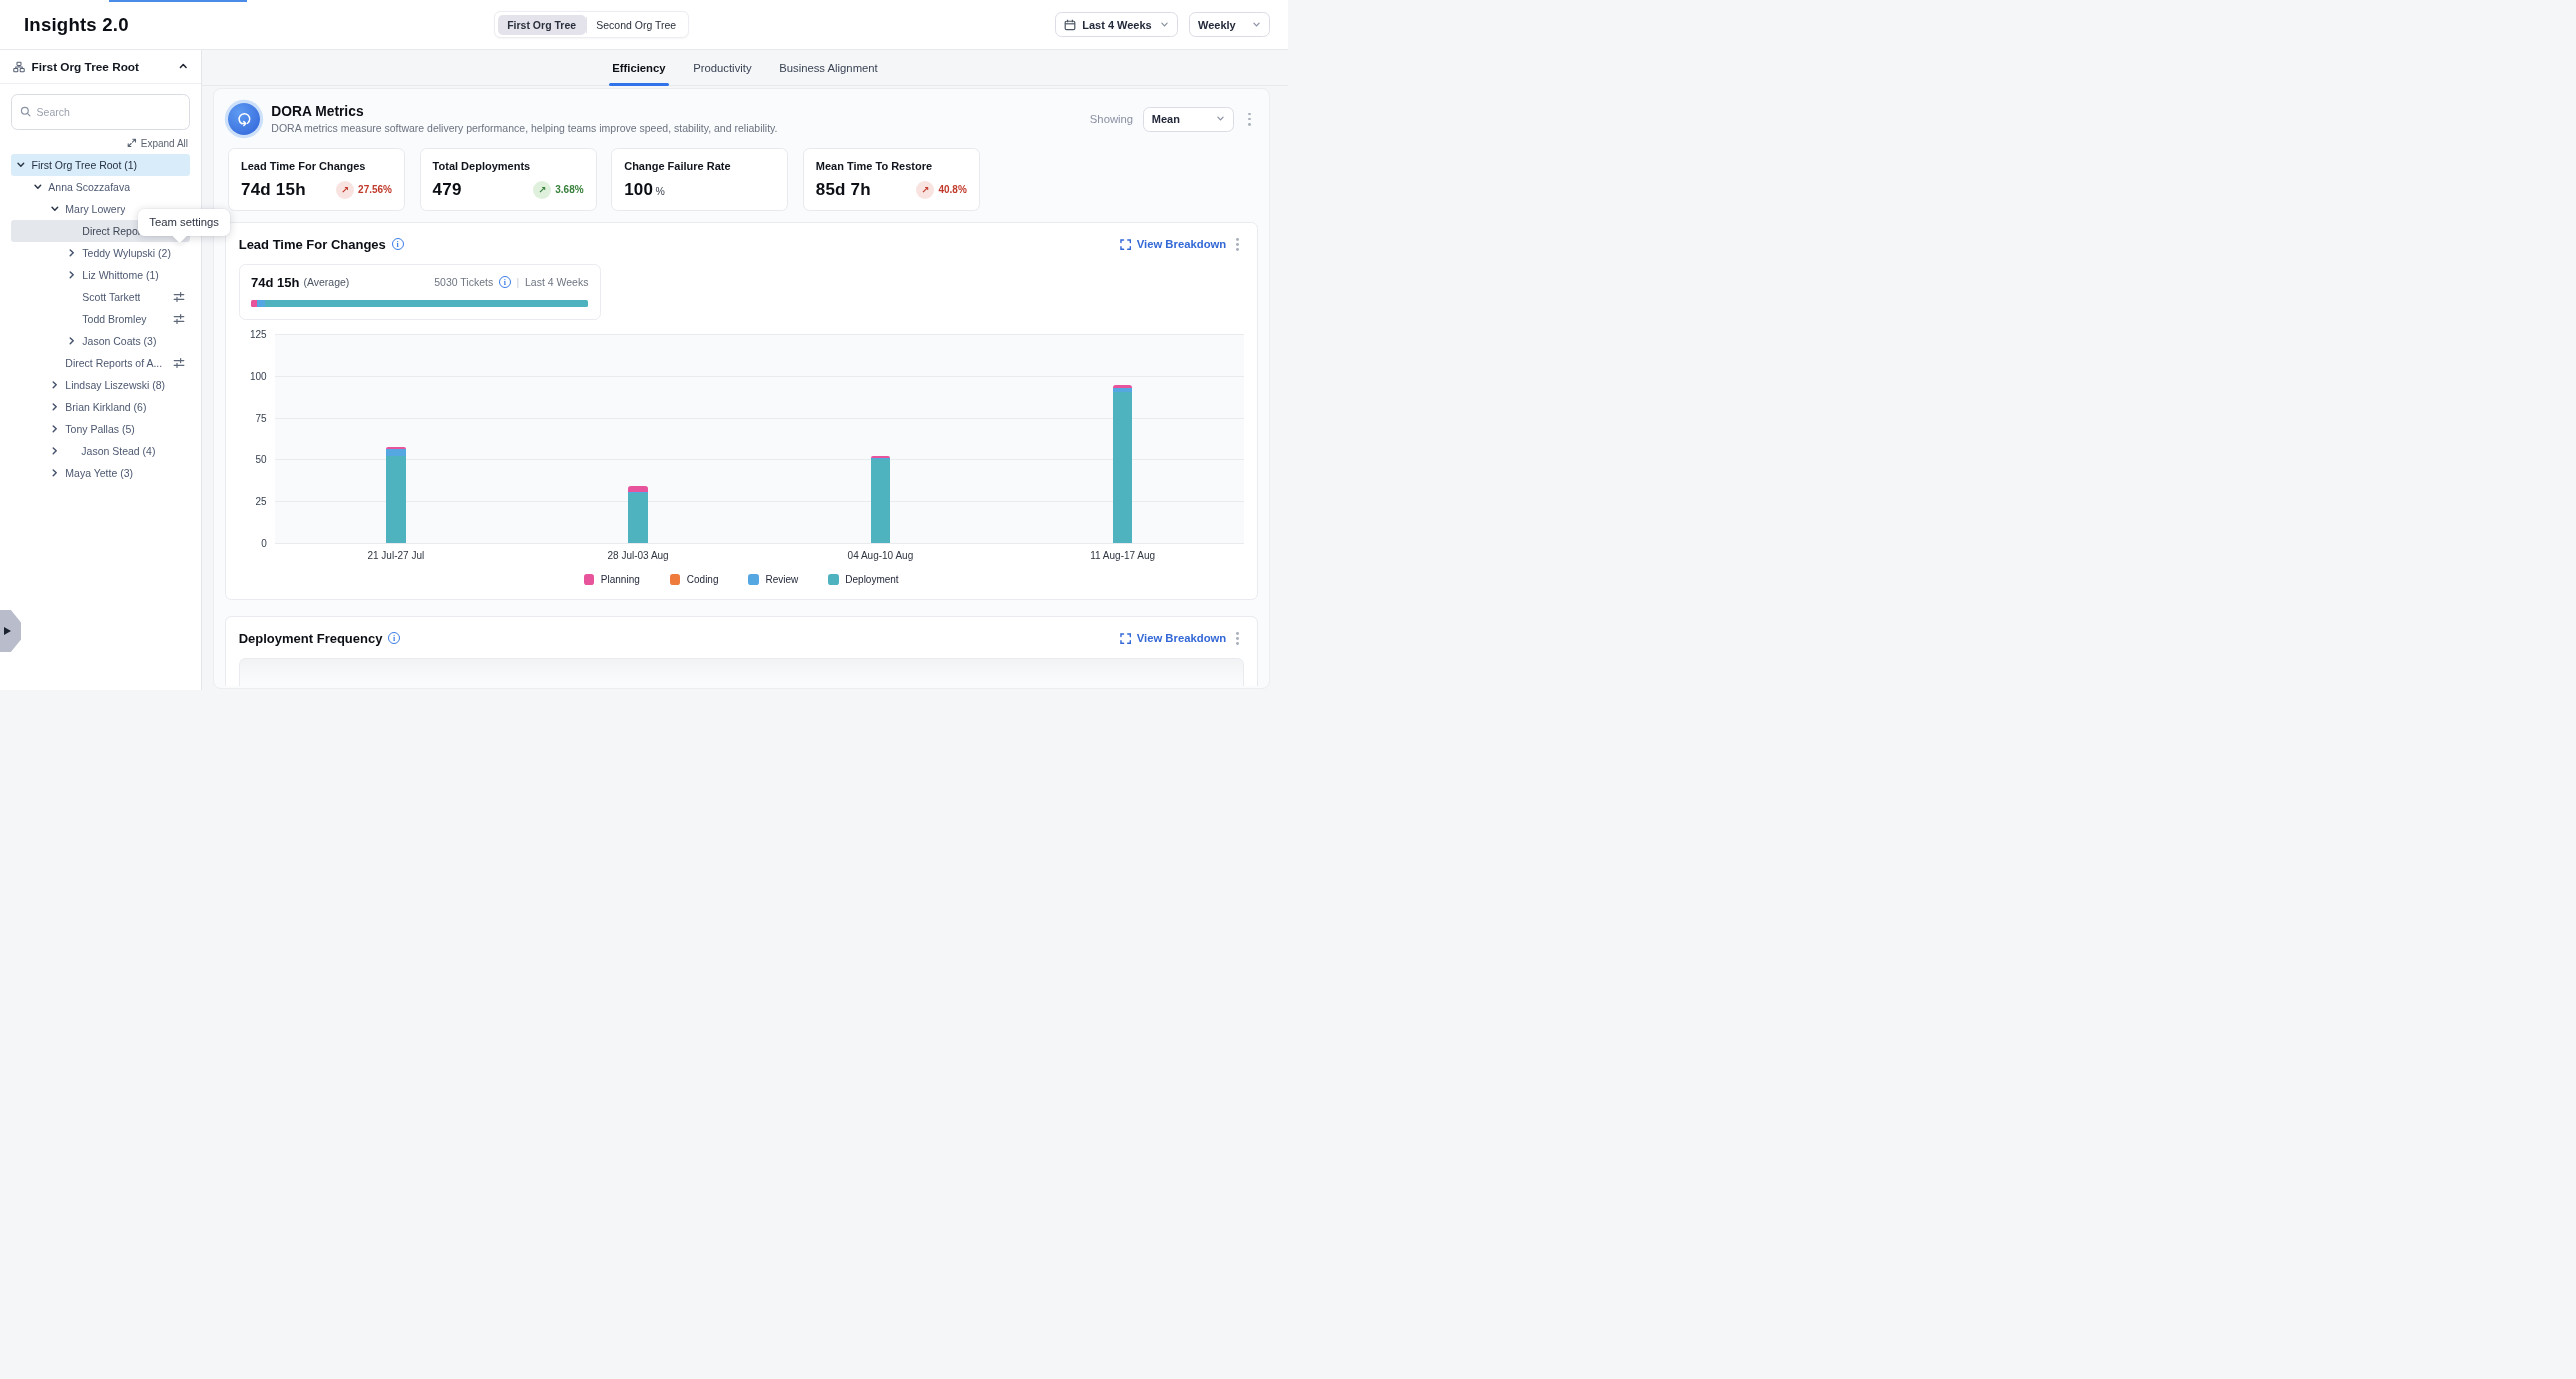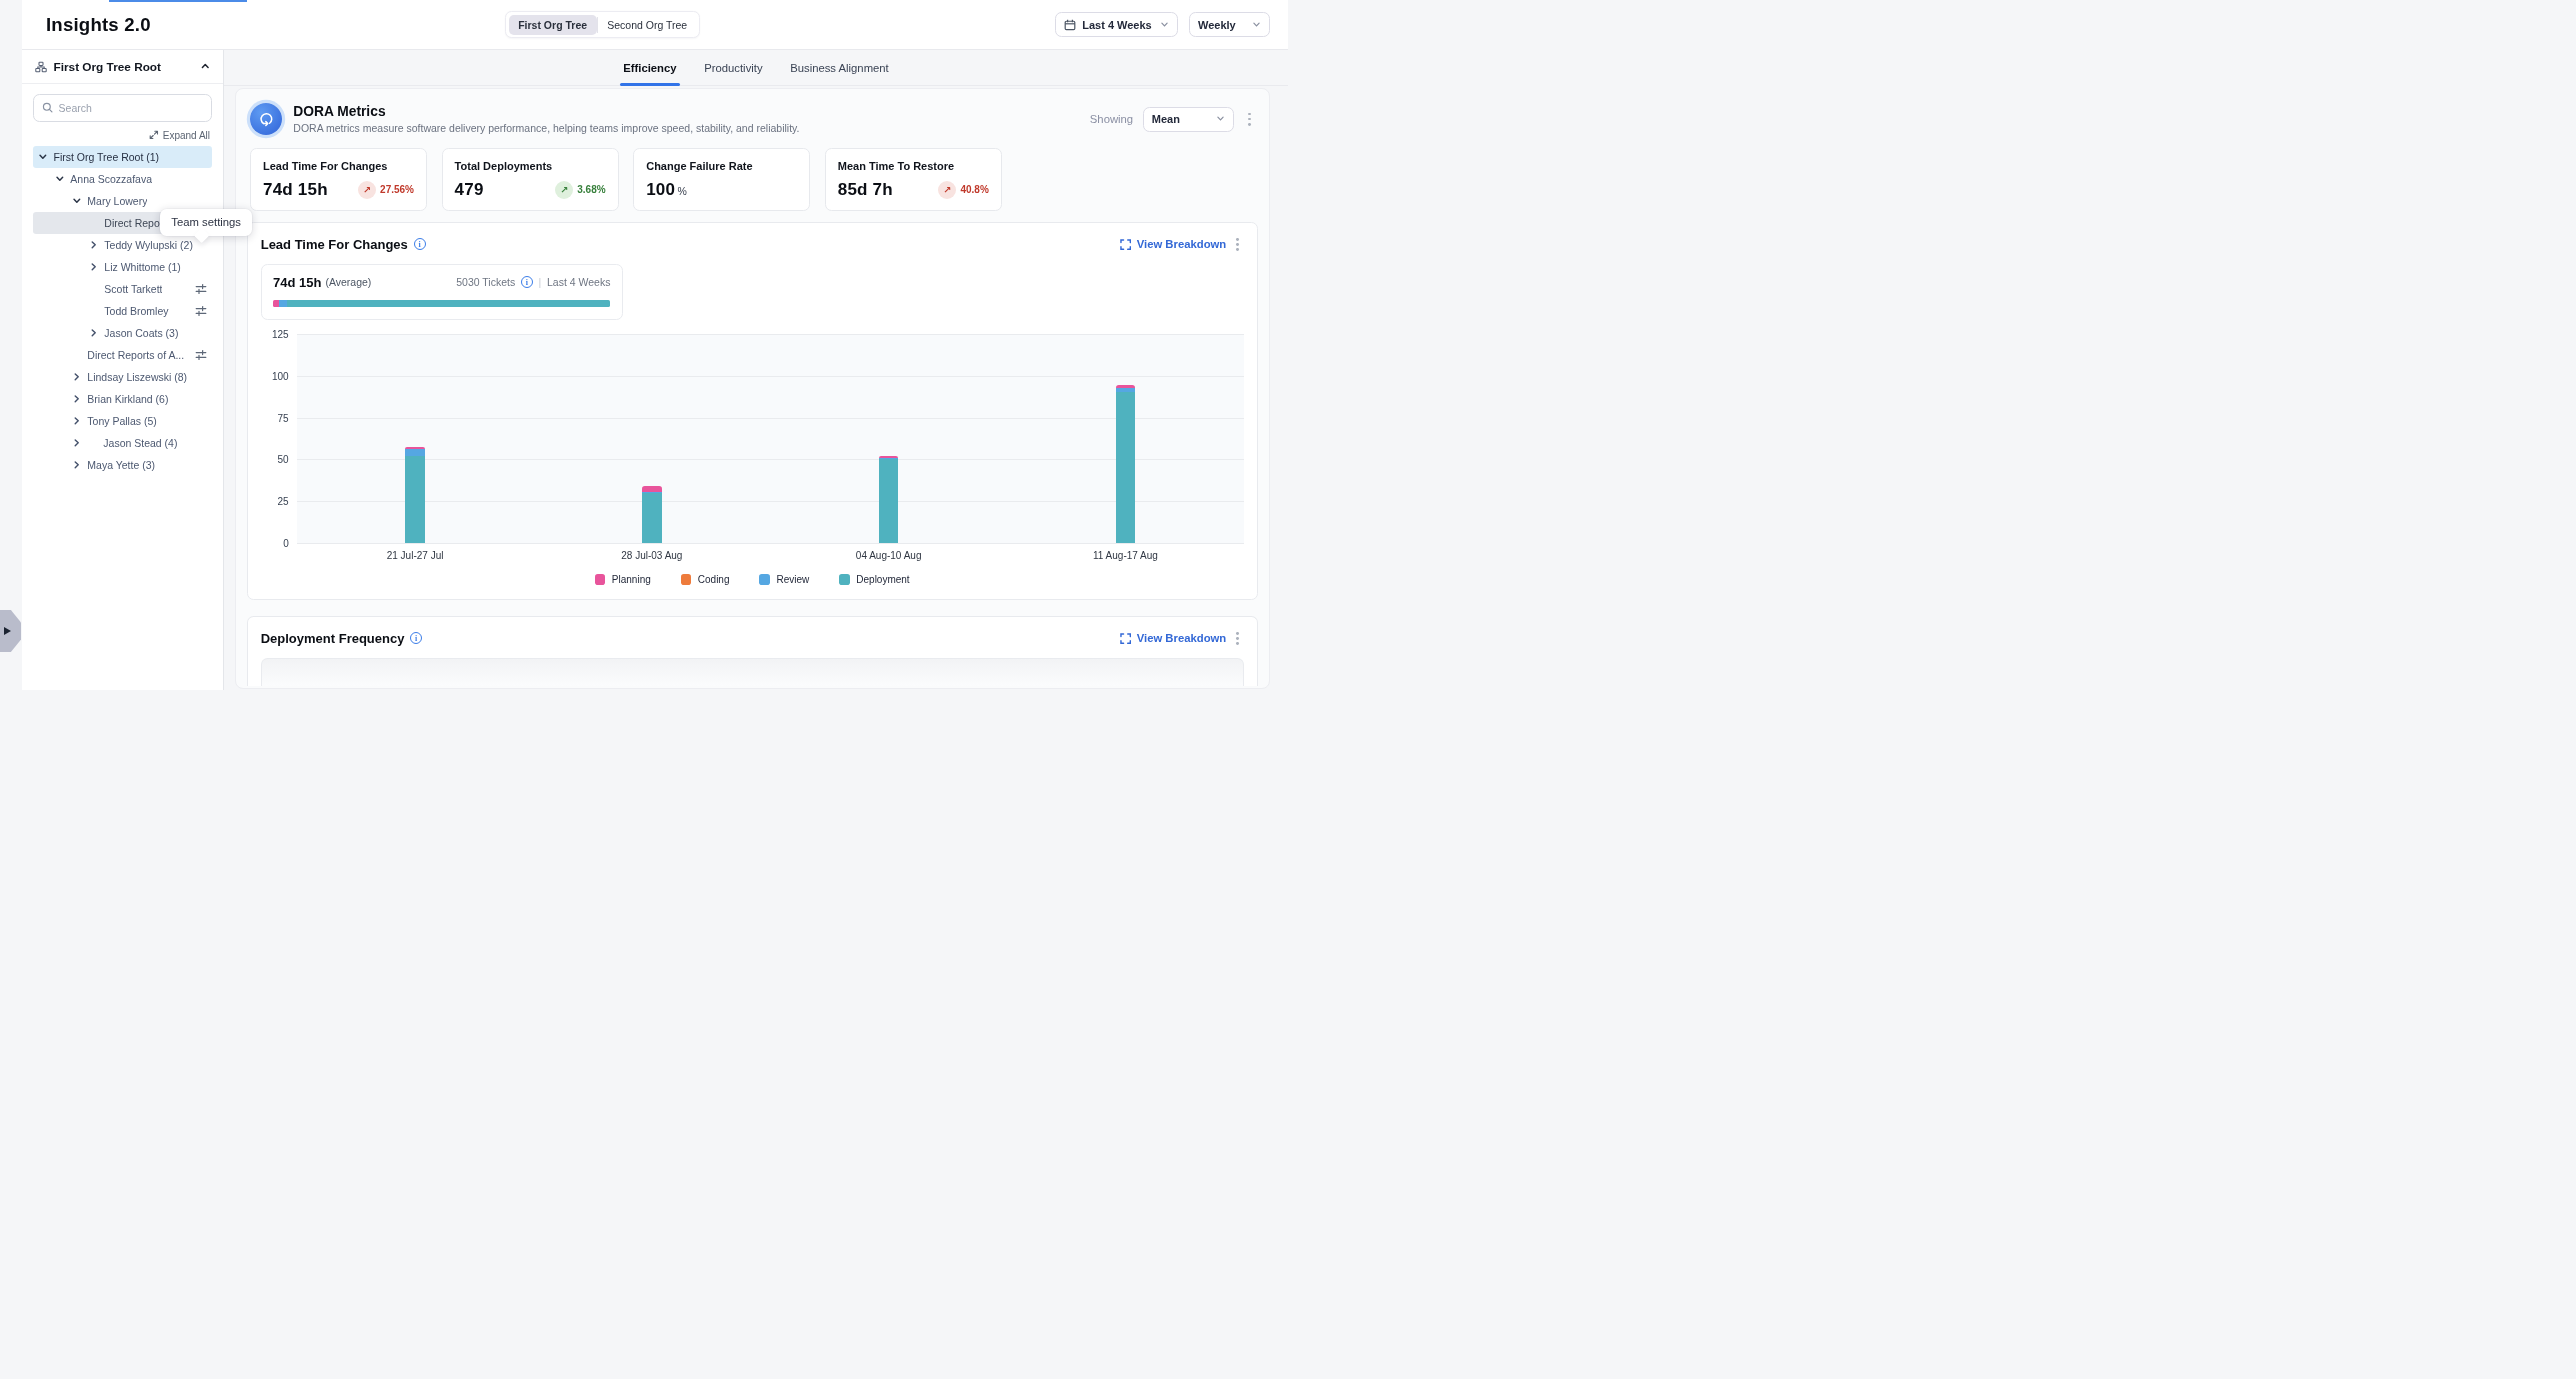--- a/index.html
+++ b/index.html
@@ -1,18 +1,18 @@
 <!DOCTYPE html>
 <html style="font-size:13px"><head>
 <meta charset="utf-8">
 <style>
   * { margin:0; padding:0; box-sizing:border-box; }
   html,body { background:#F5F6F8; }
   body { font-family:"Liberation Sans","DejaVu Sans",sans-serif; color:#1E2430; }
-  .app { position:relative; width:1288px; height:690px; overflow:hidden; background:#F5F6F8;padding-left:22px; }
+  .app { position:relative; width:1288px; height:690px; overflow:hidden; background:#F5F6F8; }
 
   
   .topbar { position:relative; height:50px; background:#FFFFFF; border-bottom:0.8px solid #E8E9ED;
             display:flex; align-items:center; padding:0 18px 0 24px; }
   .top-accent { position:absolute; top:0; left:109px; width:138px; height:1.6px; background:#4B8BE8; z-index:5; }
   .app-title { font-size:18.6px; font-weight:800; letter-spacing:0.2px; color:#0B0E14; }
   .top-center { flex:1; display:flex; justify-content:center; }
   .seg-group { display:flex; align-items:center; background:#FFFFFF; border:0.8px solid #ECECF2; border-radius:6.5px; padding:2.4px; box-shadow:0 0.8px 1.6px rgba(20,24,40,.04); }
   .seg { font-size:10.5px; color:#2A303C; padding:4px 9.7px; border-radius:4.9px; cursor:pointer; white-space:nowrap; }
   .seg.on { background:#E4E3EC; font-weight:700; }
@@ -24,21 +24,21 @@
   .sel-date { width:123px; } .sel-week { width:81px; }
 
   
   .content { display:flex; height:640px; }
   .sidebar { position:relative; width:202px; background:#FFFFFF; border-right:0.8px solid #E4E6EA; flex:none; }
   .main { flex:1; position:relative; background:#F5F6F8; overflow:hidden; }
 
   
   .sb-head { height:34px; display:flex; align-items:center; gap:6.5px; padding:0 13px; border-bottom:0.8px solid #EDEEF1; }
   .sb-title { font-size:11.8px; font-weight:700; color:#11161F; flex:1; }
-  .search { margin:9.7px 11.3px 3.2px; height:28px; border:0.8px solid #D9DCE3; border-radius:6.5px; display:flex; align-items:center; gap:5.7px; padding:0 7.3px; background:#fff; }
+  .search { margin:9.7px 11.3px 3.2px; height:36px; border:0.8px solid #D9DCE3; border-radius:6.5px; display:flex; align-items:center; gap:5.7px; padding:0 7.3px; background:#fff; }
   .search input { border:none; outline:none; font-size:10.5px; color:#333; width:100%; font-family:inherit; background:transparent; }
   .search input::placeholder { color:#9AA1AE; }
   .expand-row { display:flex; justify-content:flex-end; padding:4.9px 13px 3.2px; }
   .expand-all { display:flex; align-items:center; gap:4px; font-size:10px; color:#5B6472; cursor:pointer; }
   .tree { margin-top:1.6px; }
   .trow { height:22px; margin:0 11.3px; display:flex; align-items:center; border-radius:3.2px; font-size:10.5px; color:#4C5870; cursor:pointer; padding-right:4.9px; }
   .trow .lbl { white-space:nowrap; overflow:hidden; text-overflow:ellipsis; }
   .trow.hl-blue { background:#D9ECF9; color:#273043; }
   .trow.hl-sel  { background:#E4E7EC; color:#3E4756; }
   .tchev { width:13px; flex:none; display:flex; align-items:center; justify-content:center; }

